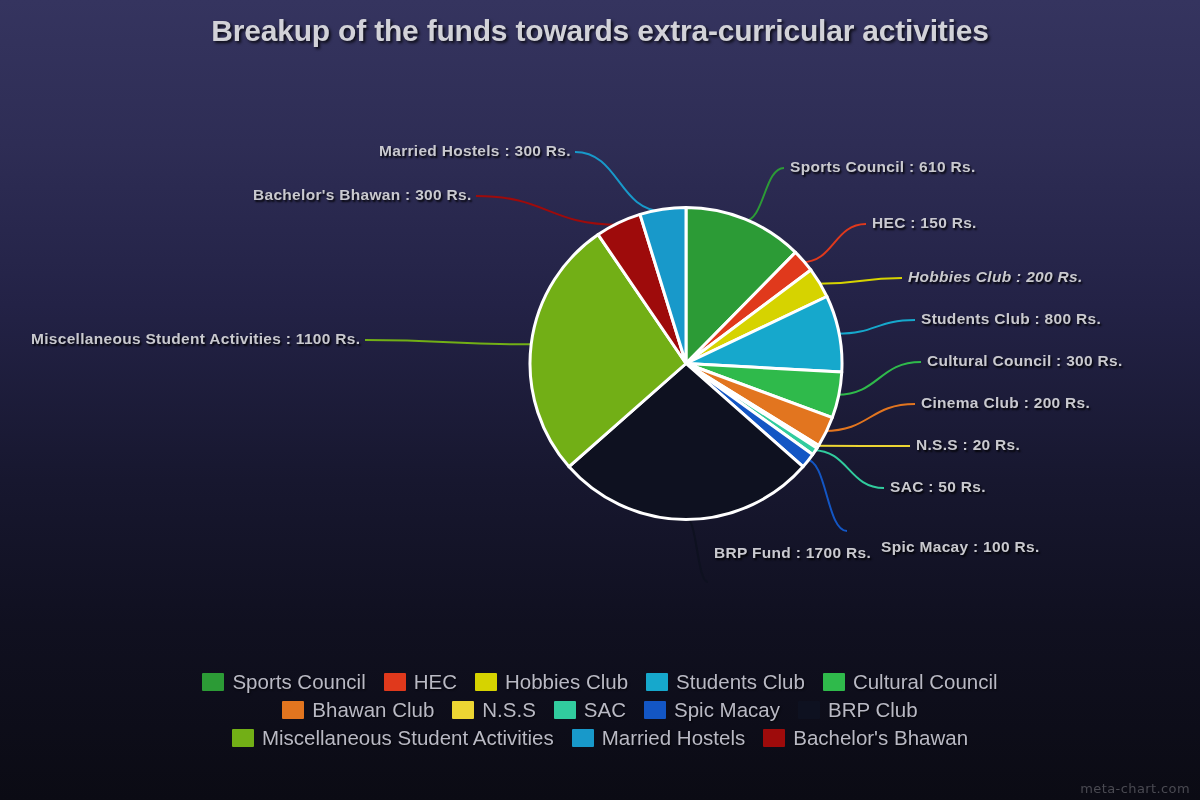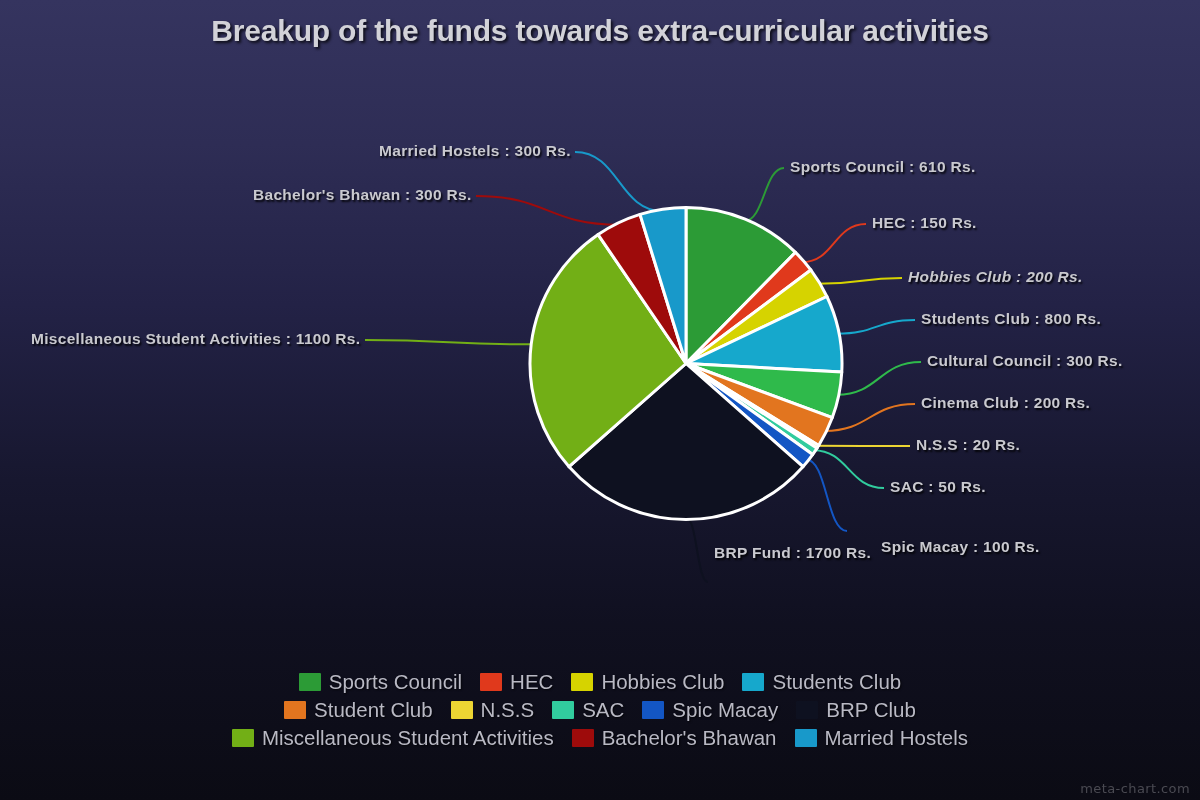--- a/index.html
+++ b/index.html
@@ -117,25 +117,29 @@
           <span class="legend-text">HEC</span>
         </div>
         <div class="legend-item">
           <span class="legend-swatch" style="background: rgb(214, 211, 0);"></span>
           <span class="legend-text">Hobbies Club</span>
         </div>
         <div class="legend-item">
           <span class="legend-swatch" style="background: rgb(22, 168, 204);"></span>
           <span class="legend-text">Students Club</span>
         </div>
+        <div class="legend-item">
+          <span class="legend-swatch" style="background: rgb(47, 186, 75);"></span>
+          <span class="legend-text">Cultural Council</span>
+        </div>
       </div>
       <div class="legend-row">
         <div class="legend-item">
           <span class="legend-swatch" style="background: rgb(226, 117, 31);"></span>
-          <span class="legend-text">Student Club</span>
+          <span class="legend-text">Bhawan Club</span>
         </div>
         <div class="legend-item">
           <span class="legend-swatch" style="background: rgb(236, 213, 51);"></span>
           <span class="legend-text">N.S.S</span>
         </div>
         <div class="legend-item">
           <span class="legend-swatch" style="background: rgb(49, 204, 158);"></span>
           <span class="legend-text">SAC</span>
         </div>
         <div class="legend-item">
@@ -146,24 +150,24 @@
           <span class="legend-swatch" style="background: rgb(14, 17, 32);"></span>
           <span class="legend-text">BRP Club</span>
         </div>
       </div>
       <div class="legend-row">
         <div class="legend-item">
           <span class="legend-swatch" style="background: rgb(114, 175, 22);"></span>
           <span class="legend-text">Miscellaneous Student Activities</span>
         </div>
         <div class="legend-item">
+          <span class="legend-swatch" style="background: rgb(24, 153, 202);"></span>
+          <span class="legend-text">Married Hostels</span>
+        </div>
+        <div class="legend-item">
           <span class="legend-swatch" style="background: rgb(158, 11, 11);"></span>
           <span class="legend-text">Bachelor's Bhawan</span>
-        </div>
-        <div class="legend-item">
-          <span class="legend-swatch" style="background: rgb(24, 153, 202);"></span>
-          <span class="legend-text">Married Hostels</span>
         </div>
       </div>
     </div>
 
   <div id="watermark">meta-chart.com</div>
 </div>
 
 </body></html>

